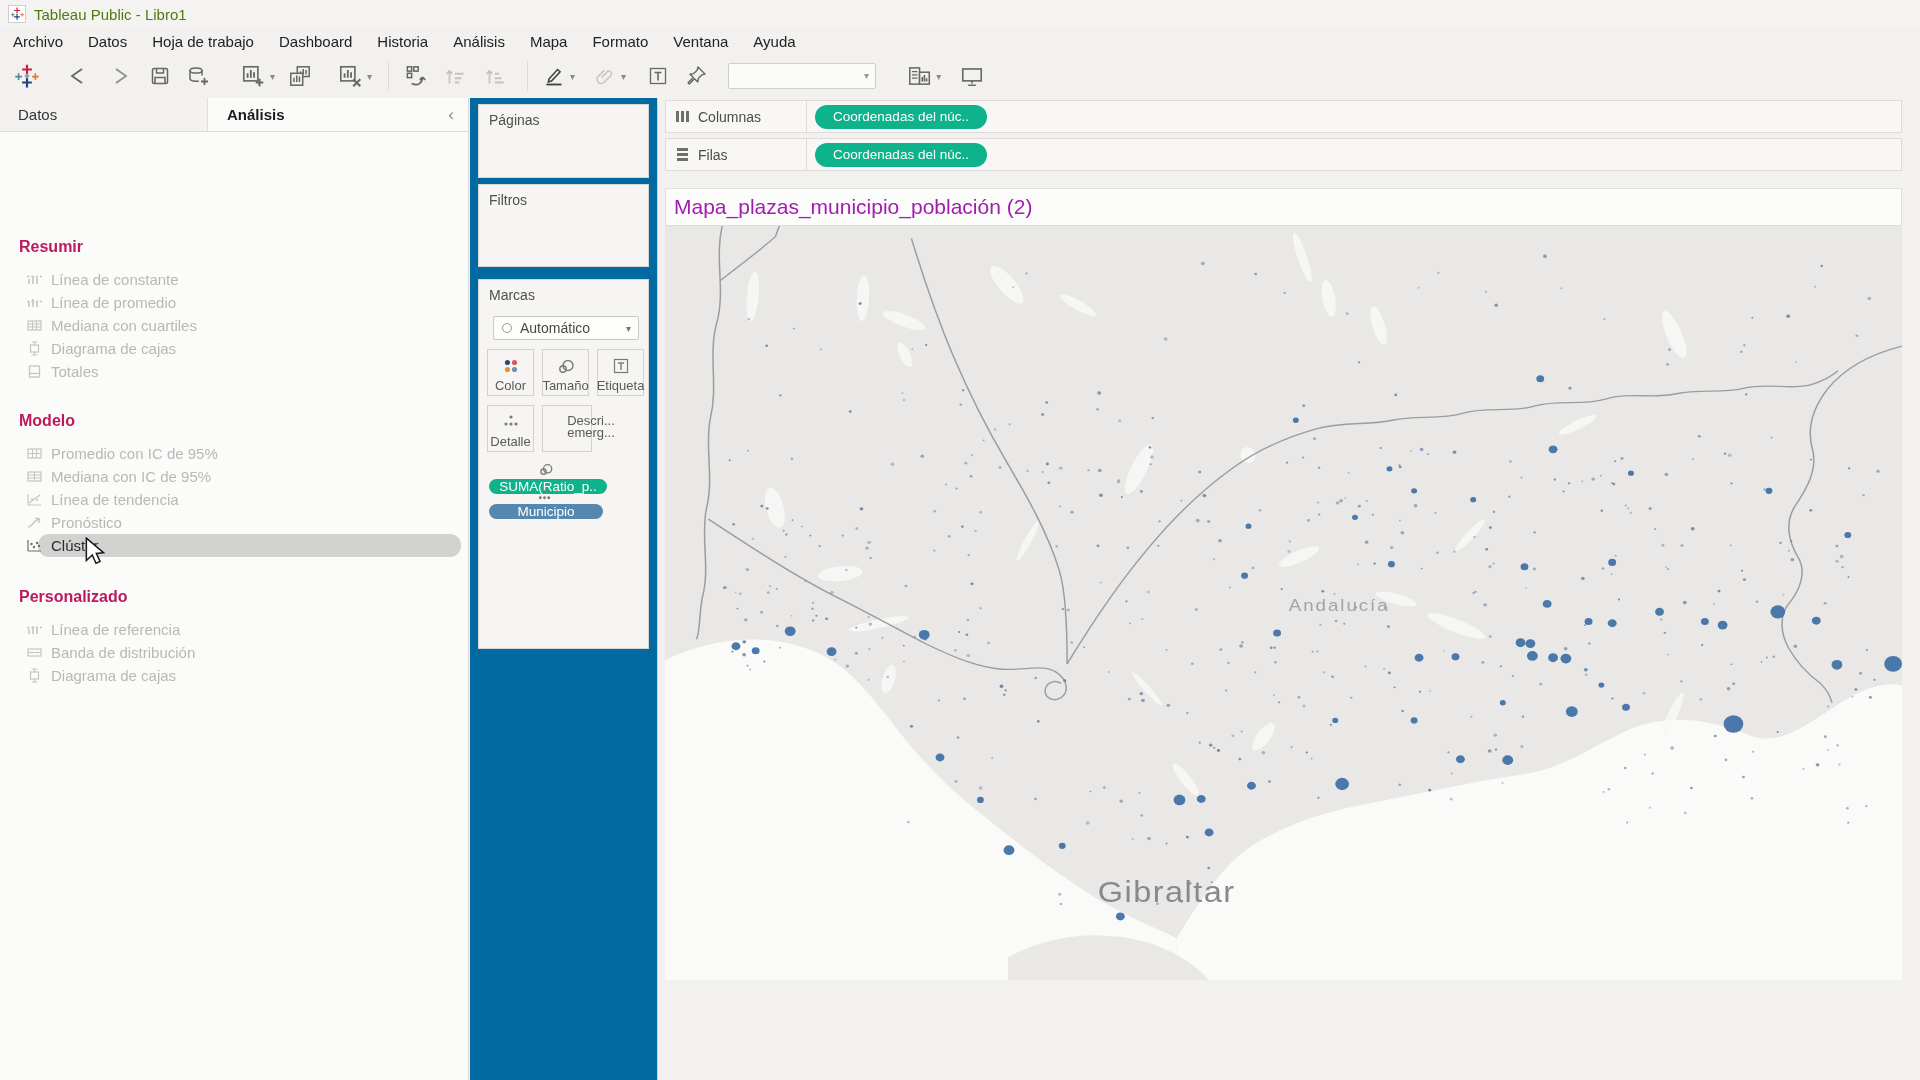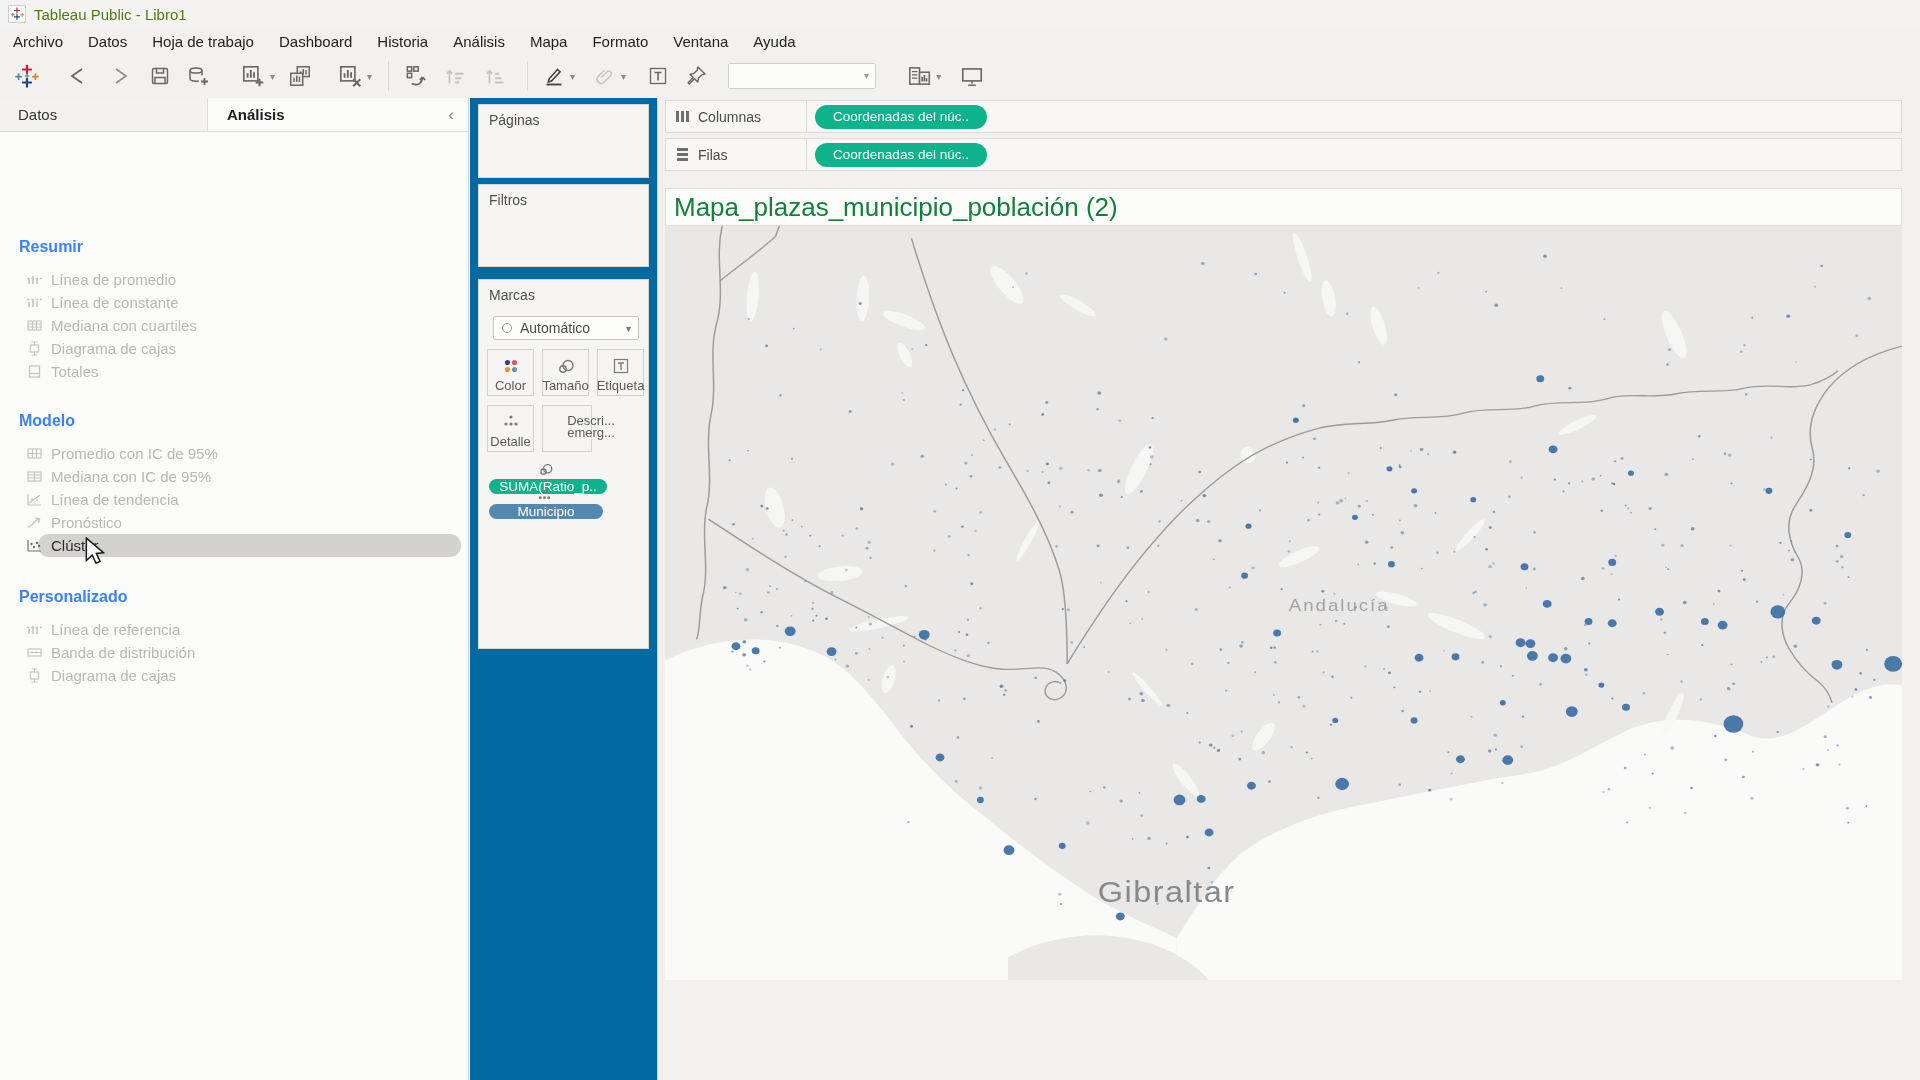--- a/index.html
+++ b/index.html
@@ -28,21 +28,21 @@
 
   
   #left-panel { position:absolute; left:0; top:98px; width:469px; bottom:0; background:#fbfbfa; border-right:1px solid #d6d5d3; }
   #tabrow { position:absolute; left:0; top:0; width:100%; height:34px; border-bottom:1px solid #dddcda; display:flex; align-items:center; }
   .tab { height:100%; display:flex; align-items:center; padding-left:18px; font-size:15px; color:#333; }
   #tab-datos { width:208px; border-right:1px solid #dddcda; background:#f3f2f0; }
   #tab-analisis { flex:1; font-weight:bold; color:#1c1c1c; padding-left:19px; }
   #pane-collapse { width:34px; text-align:center; color:#8a8a88; font-size:17px; }
 
   .section { position:absolute; left:0; width:100%; }
-  .section h3 { font-size:16px; font-weight:bold; color:#3b82f6; padding-left:19px; height:30px; line-height:30px; }
+  .section h3 { font-size:16px; font-weight:bold; color:#be185d; padding-left:19px; height:30px; line-height:30px; }
   .section ul { list-style:none; margin-top:6px; }
   .section li { position:relative; height:23px; line-height:23px; padding-left:51px; font-size:15px; color:#b9b8b6; }
   .section li .licon { position:absolute; left:26px; top:3px; width:17px; height:17px; color:#c6c5c3; }
   .section li.active { color:#2b2b2b; }
   .section li.active .licon { color:#6f6f6d; }
   .section li.active .hl { position:absolute; left:38px; right:7px; top:0; bottom:0; background:#d3d2d0; border-radius:11px; z-index:0; }
   .section li span.lbl { position:relative; z-index:1; }
 
   #cursor { position:absolute; left:83px; top:439px; z-index:5; }
 
@@ -72,21 +72,21 @@
   
   #right-area { position:absolute; left:659px; top:98px; right:0; bottom:0; background:#f2f1ef; }
   .shelf { position:absolute; left:6px; width:1237px; height:33px; background:#f8f7f5; border:1px solid #dcdbd9; display:flex; align-items:center; }
   #shelf-cols { top:2px; } #shelf-rows { top:40px; }
   .shelf .sicon { margin:0 8px 0 9px; color:#6f6f6d; display:flex; }
   .shelf .slabel { font-size:14px; color:#4c4c4a; width:108px; }
   .shelf .sdiv { width:1px; height:33px; background:#dcdbd9; margin-right:8px; }
   .shelf .pill.green { width:172px; height:24px; font-size:13.5px; }
 
   #sheet-titlebar { position:absolute; left:6px; top:90px; width:1237px; height:38px; background:#fcfcfb; border:1px solid #e0dfdd; border-bottom:1px solid #dddcda; display:flex; align-items:center; }
-  #sheet-titlebar .stitle { font-size:26px; color:#15803d; padding-left:8px; }
+  #sheet-titlebar .stitle { font-size:21px; color:#a21caf; padding-left:8px; }
 
   #map-wrap { position:absolute; left:6px; top:128px; width:1237px; height:754px; background:#e9e8e6; overflow:hidden; }
   #map-svg { width:100%; height:100%; display:block; }
   #map-svg text { font-family:"Liberation Sans","DejaVu Sans",sans-serif; }
 </style>
 </head>
 <body>
 
 <div id="app">
 
@@ -250,26 +250,26 @@
       <div class="tab" id="tab-datos">Datos</div>
       <div class="tab" id="tab-analisis">Análisis</div>
       <div id="pane-collapse">‹</div>
     </div>
 
     <div class="section" style="top:134px;">
       <h3>Resumir</h3>
       <ul>
         <li><span class="licon"><svg width="17" height="17" viewBox="0 0 17 17">
                 <path d="M3 13 v-5 M7 13 v-8 M11 13 v-6" stroke="currentColor" stroke-width="1.6"></path>
+                <path d="M1 5.5 h15" stroke="currentColor" stroke-width="1.3" stroke-dasharray="2.5 1.8"></path>
+              </svg></span><span class="lbl">Línea de constante</span></li>
+        <li><span class="licon"><svg width="17" height="17" viewBox="0 0 17 17">
+                <path d="M3 13 v-5 M7 13 v-8 M11 13 v-6" stroke="currentColor" stroke-width="1.6"></path>
                 <path d="M1 7.5 h15" stroke="currentColor" stroke-width="1.3" stroke-dasharray="2.5 1.8"></path>
               </svg></span><span class="lbl">Línea de promedio</span></li>
-        <li><span class="licon"><svg width="17" height="17" viewBox="0 0 17 17">
-                <path d="M3 13 v-5 M7 13 v-8 M11 13 v-6" stroke="currentColor" stroke-width="1.6"></path>
-                <path d="M1 5.5 h15" stroke="currentColor" stroke-width="1.3" stroke-dasharray="2.5 1.8"></path>
-              </svg></span><span class="lbl">Línea de constante</span></li>
         <li><span class="licon"><svg width="17" height="17" viewBox="0 0 17 17">
                 <rect x="2" y="4" width="13" height="9" fill="none" stroke="currentColor" stroke-width="1.2"></rect>
                 <path d="M2 7 h13 M2 10 h13 M6.5 4 v9 M10.5 4 v9" stroke="currentColor" stroke-width="1.1"></path>
               </svg></span><span class="lbl">Mediana con cuartiles</span></li>
         <li><span class="licon"><svg width="17" height="17" viewBox="0 0 17 17">
                 <path d="M8.5 2 v3 M8.5 12 v3 M5.5 2 h6 M5.5 15 h6" stroke="currentColor" stroke-width="1.2"></path>
                 <rect x="4.5" y="5" width="8" height="7" fill="none" stroke="currentColor" stroke-width="1.2"></rect>
               </svg></span><span class="lbl">Diagrama de cajas</span></li>
         <li><span class="licon"><svg width="17" height="17" viewBox="0 0 17 17">
                 <rect x="3.5" y="3" width="10" height="11" fill="none" stroke="currentColor" stroke-width="1.3"></rect>

